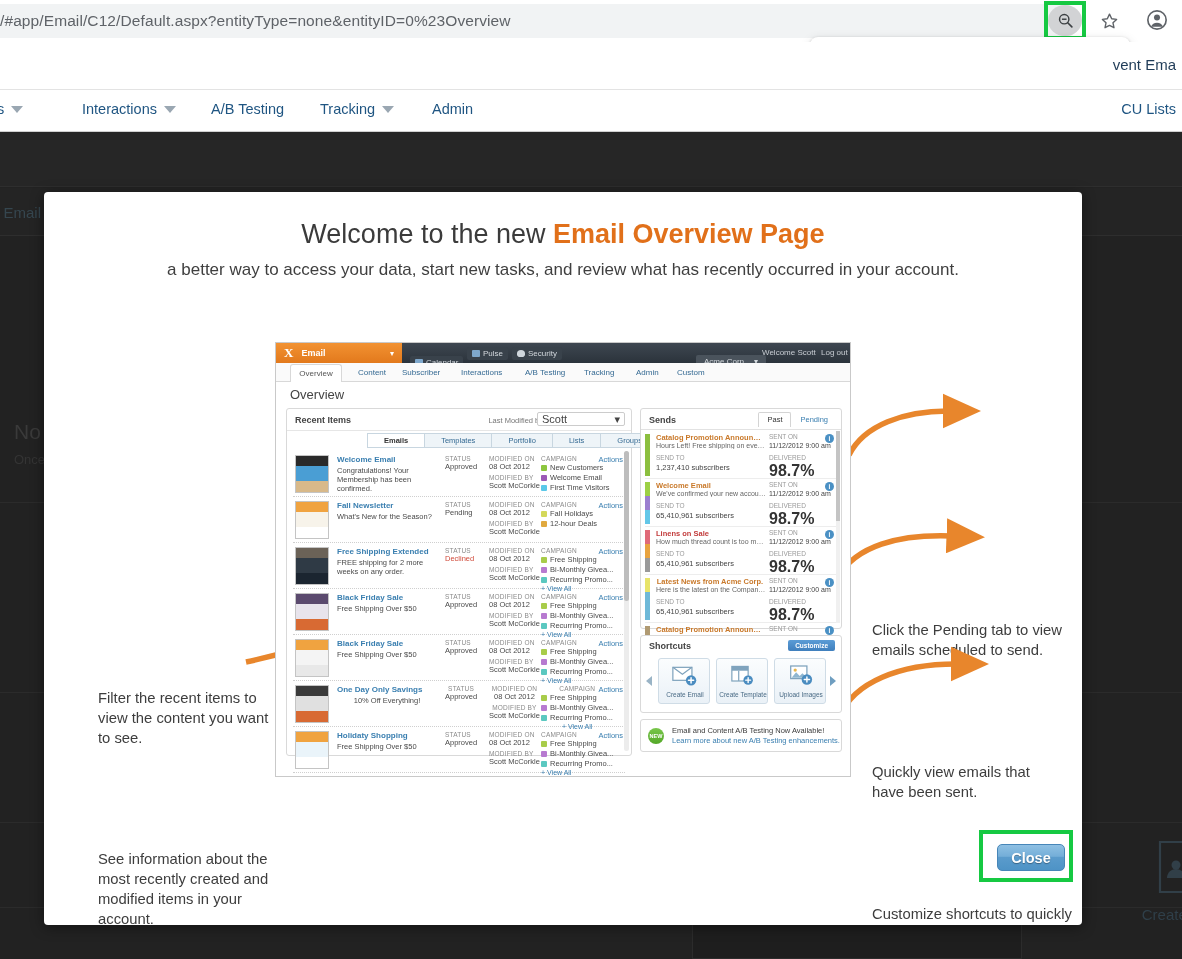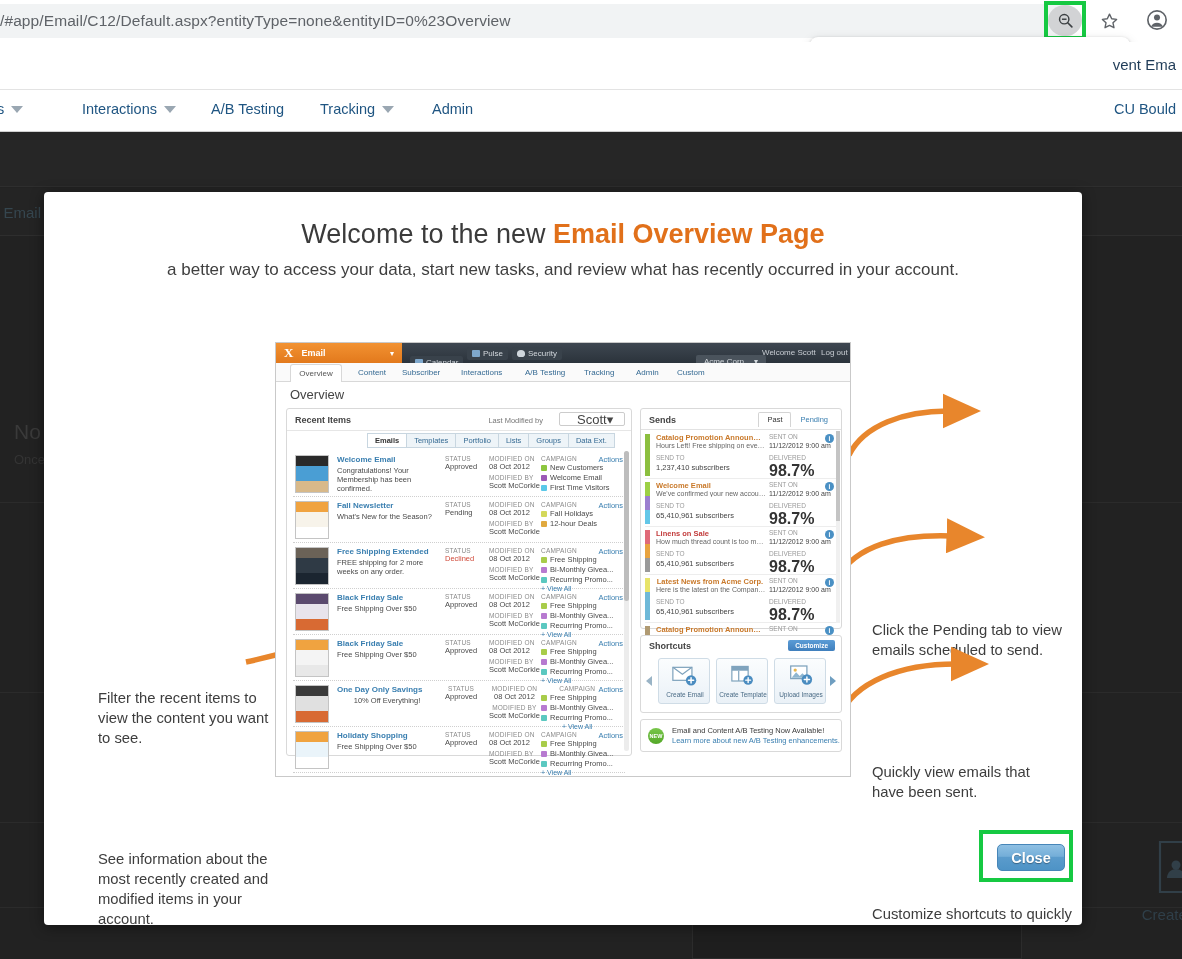--- a/index.html
+++ b/index.html
@@ -258,30 +258,30 @@
     border-bottom: 1px solid #e6e6e6;
   }
   #recent-title {
     position: absolute; left: 8px; top: 6px; font-size: 9px; color: #444; font-weight: bold;
   }
   #recent-lastmod {
     position: absolute; right: 88px; top: 7px; font-size: 7.5px; color: #777;
     white-space: nowrap;
   }
   #recent-select {
-    position: absolute; right: 6px; top: 3px; width: 66px; height: 14px;
+    position: absolute; right: 6px; top: 3px; width: 88px; height: 14px;
     border: 1px solid #ccc; border-radius: 2px; background: #fff;
-    font-size: 13px; color: #444; display: flex; align-items: center;
-    padding: 0 17px; justify-content: space-between;
+    font-size: 11px; color: #444; display: flex; align-items: center;
+    padding: 0 4px; justify-content: space-between;
   }
   #recent-tabs {
     position: absolute; left: 80px; top: 24px; display: flex;
   }
   .rtab {
-    height: 15px; padding: 0 7px; font-size: 7.5px; color: #356a93;
+    height: 15px; padding: 0 16px; font-size: 7.5px; color: #356a93;
     display: flex; align-items: center;
     background: #eef4f8; border: 1px solid #c8d6e0; border-right: none;
   }
   .rtab:last-child { border-right: 1px solid #c8d6e0; }
   .rtab.active { background: #fff; color: #333; font-weight: bold; }
   .ritem {
     position: absolute; left: 6px; width: 332px; height: 46px;
     border-bottom: 1px dotted #cfcfcf;
   }
   .rthumb {
@@ -468,21 +468,21 @@
   <div class="nav-item" style="left:211px;">
     <span>A/B Testing</span>
   </div>
   <div class="nav-item" style="left:320px;">
     <span>Tracking</span>
     <span class="caret-down"></span>
   </div>
   <div class="nav-item" style="left:432px;">
     <span>Admin</span>
   </div>
-  <span id="account-label">CU Bould</span>
+  <span id="account-label">CU Lists</span>
 </div>
 
 <div id="page-body">
   <div id="bg-band-1"></div>
   <div id="bg-band-2"></div>
   <span id="bg-tab-label">er Email</span>
   <span id="bg-empty-title">No i</span>
   <span id="bg-empty-sub">Once</span>
   <div class="bg-divider" style="top:370px;"></div>
   <div class="bg-divider" style="top:560px;"></div>

